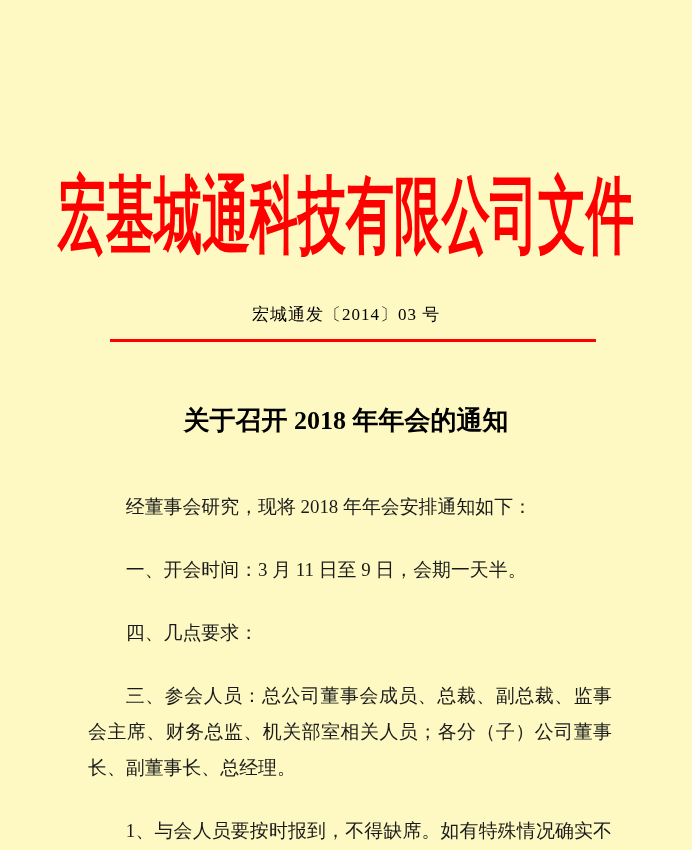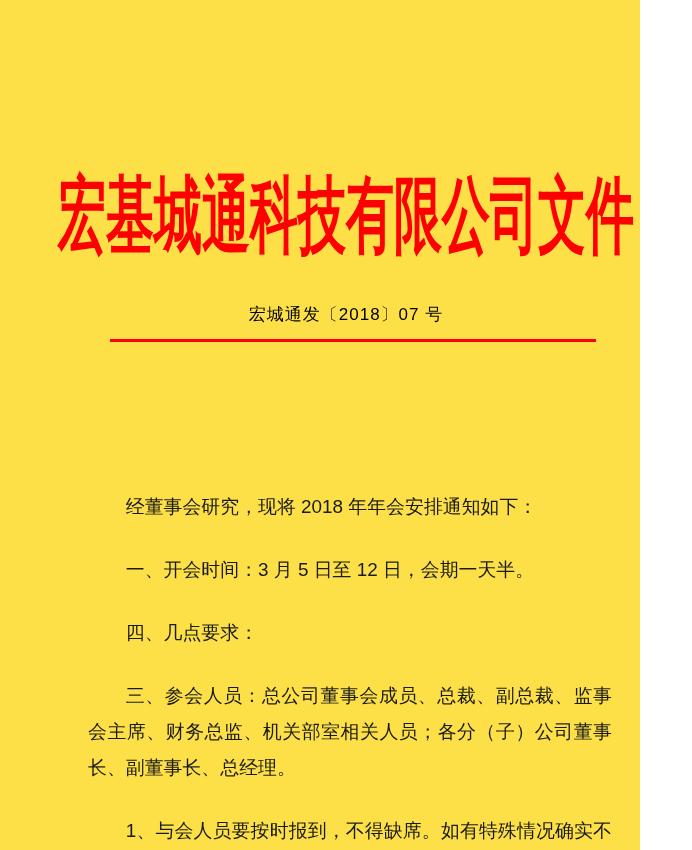--- a/index.html
+++ b/index.html
@@ -2,25 +2,25 @@
 <html><head>
 <meta charset="utf-8">
 <style>
   html, body {
     margin: 0;
     padding: 0;
     background: #ffffff;
   }
   #page {
     position: relative;
-    width: 640px;
+    width: 692px;
     height: 850px;
-    background: #fde047;
+    background: #fef9c3;
     overflow: hidden;
-    font-family: Liberation Sans, sans-serif;
+    font-family: Liberation Serif, serif;
     color: #000000;
   }
   .org-title {
     position: absolute;
     top: 170px;
     left: 0;
     width: 692px;
     text-align: center;
     font-size: 48px;
     font-weight: bold;
@@ -79,26 +79,27 @@
     margin-top: 27px;
   }
 </style>
 </head>
 <body>
 
 <div id="page">
 
   <div class="org-title">宏基城通科技有限公司文件</div>
 
-  <div class="doc-number">宏城通发〔2018〕07 号</div>
+  <div class="doc-number">宏城通发〔2014〕03 号</div>
 
   <div class="red-rule"></div>
 
+  <div class="notice-title">关于召开 2018 年年会的通知</div>
 
   <div class="body-text">
     <p class="indent">经董事会研究，现将 2018 年年会安排通知如下：</p>
-    <p class="indent">一、开会时间：3 月 5 日至 12 日，会期一天半。</p>
+    <p class="indent">一、开会时间：3 月 11 日至 9 日，会期一天半。</p>
     <p class="indent">四、几点要求：</p>
     <p class="indent">三、参会人员：总公司董事会成员、总裁、副总裁、监事会主席、财务总监、机关部室相关人员；各分（子）公司董事长、副董事长、总经理。</p>
     <p class="indent">1、与会人员要按时报到，不得缺席。如有特殊情况确实不能到会的，要向总公司孙涛董事长请假。</p>
   </div>
 
 </div>
 
 </body></html>

